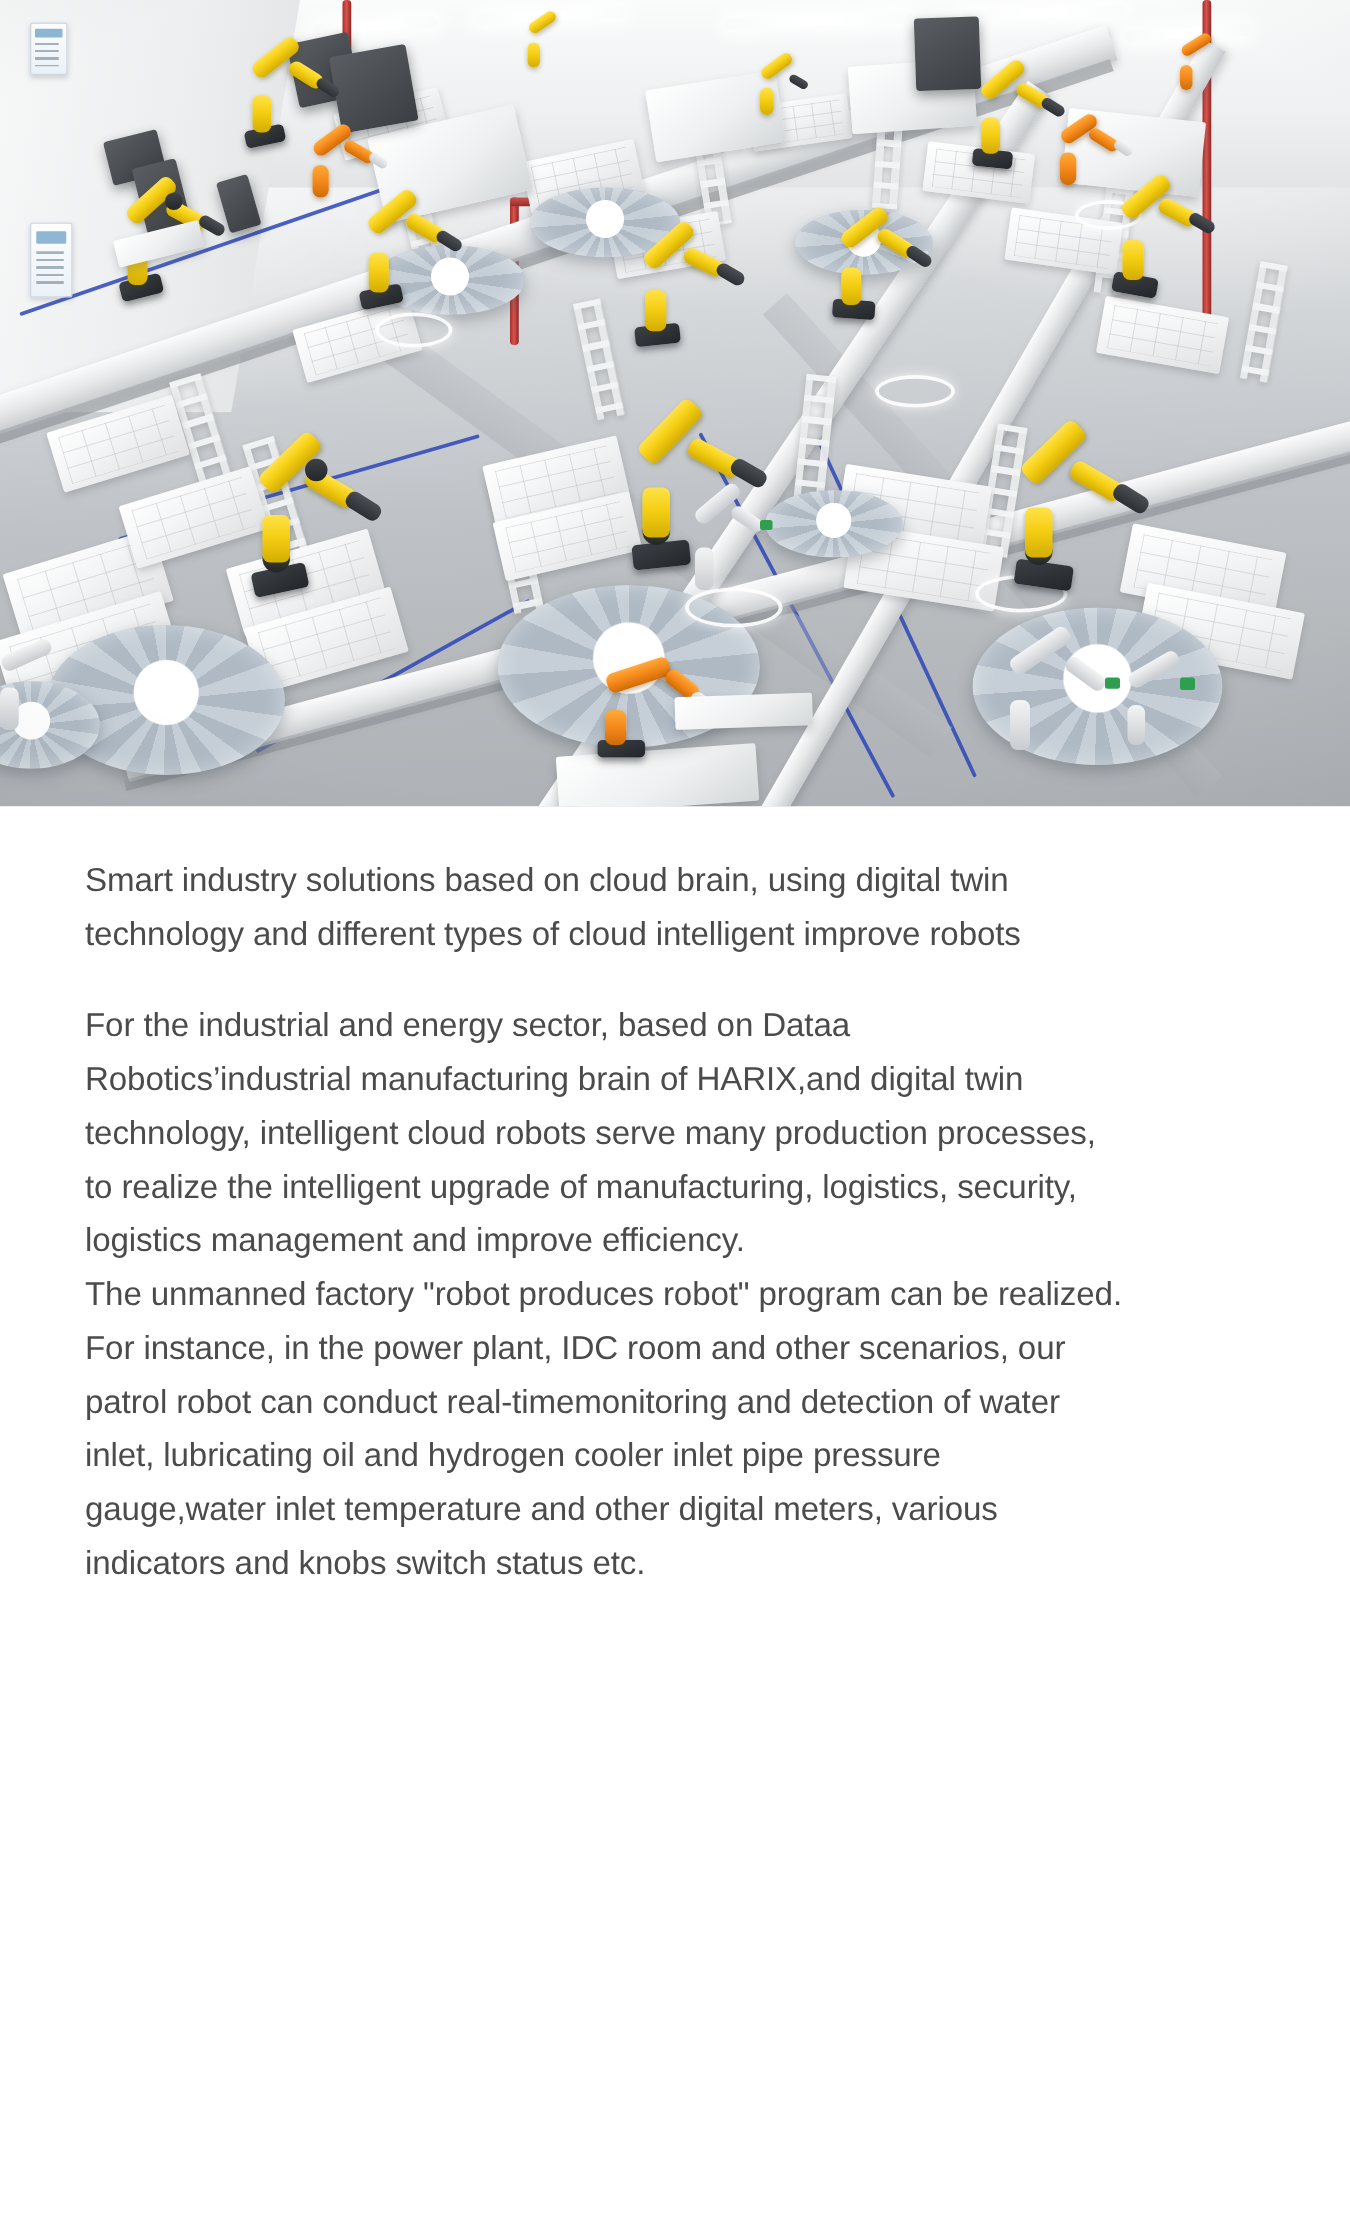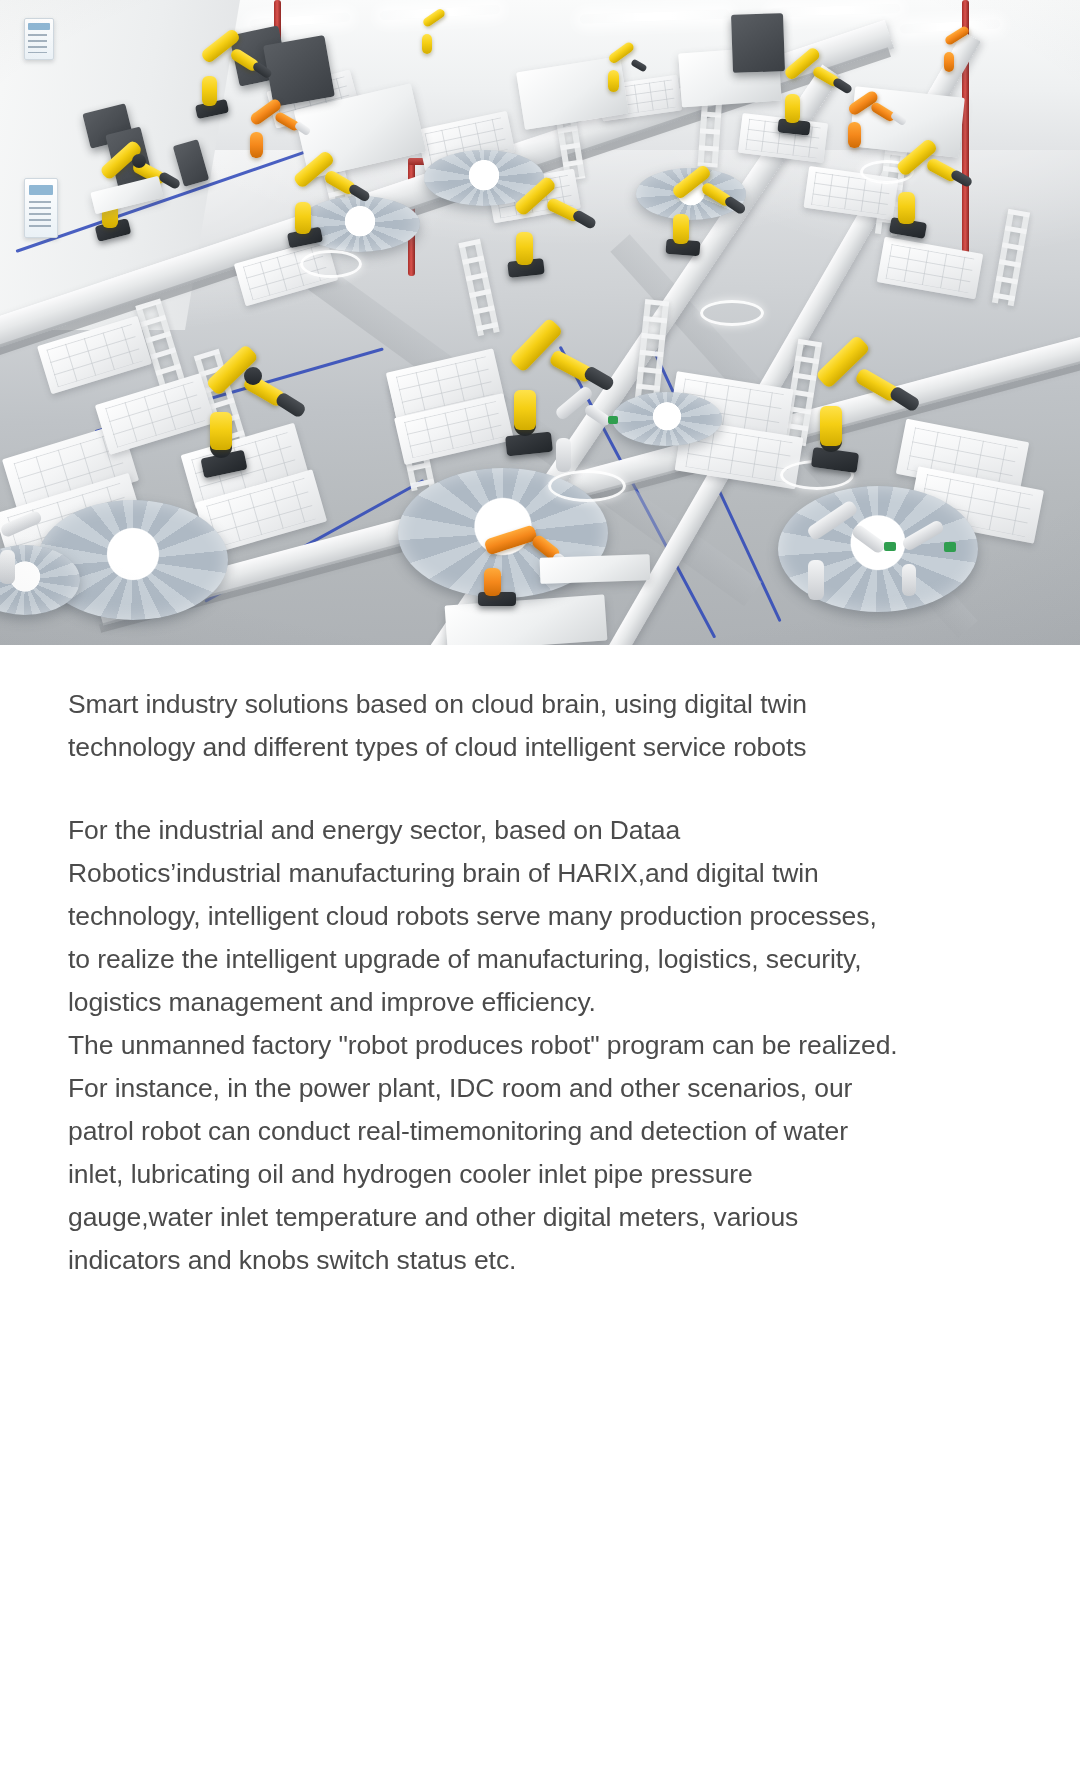--- a/index.html
+++ b/index.html
@@ -213,21 +213,21 @@
     padding: 38px 62px 0 68px;
   }
   .para {
     margin: 0 0 0 0;
     font-size: 26.5px;
     line-height: 43px;
     color: #4b4b4b;
     max-width: 830px;
     letter-spacing: -0.1px;
   }
-  .para + .para { margin-top: 40px; }
+  .para + .para { margin-top: 30px; }
   .para.tight + .para.tight { margin-top: 0; }
 </style>
 </head>
 <body>
 
 <div class="hero">
   <div class="hero-scene">
 
     <div class="wall-back"></div>
     <div class="wall-left"></div>
@@ -476,21 +476,21 @@
 
   </div>
   <div class="hero-vignette"></div>
 </div>
 
 <main class="content">
 
 
   <div class="body-wrap">
 
-    <p class="para">Smart industry solutions based on cloud brain, using digital twin technology and different types of cloud intelligent service robots</p>
+    <p class="para">Smart industry solutions based on cloud brain, using digital twin technology and different types of cloud intelligent improve robots</p>
 
     <p class="para tight">For the industrial and energy sector, based on Dataa Robotics’industrial manufacturing brain of HARIX,and digital twin technology, intelligent cloud robots serve many production processes, to realize the intelligent upgrade of manufacturing, logistics, security, logistics management and improve efficiency.</p>
 
     <p class="para tight">The unmanned factory "robot produces robot" program can be realized.</p>
 
     <p class="para tight">For instance, in the power plant, IDC room and other scenarios, our patrol robot can conduct real-timemonitoring and detection of water inlet, lubricating oil and hydrogen cooler inlet pipe pressure gauge,water inlet temperature and other digital meters, various indicators and knobs switch status etc.</p>
 
   </div>
 </main>
 

